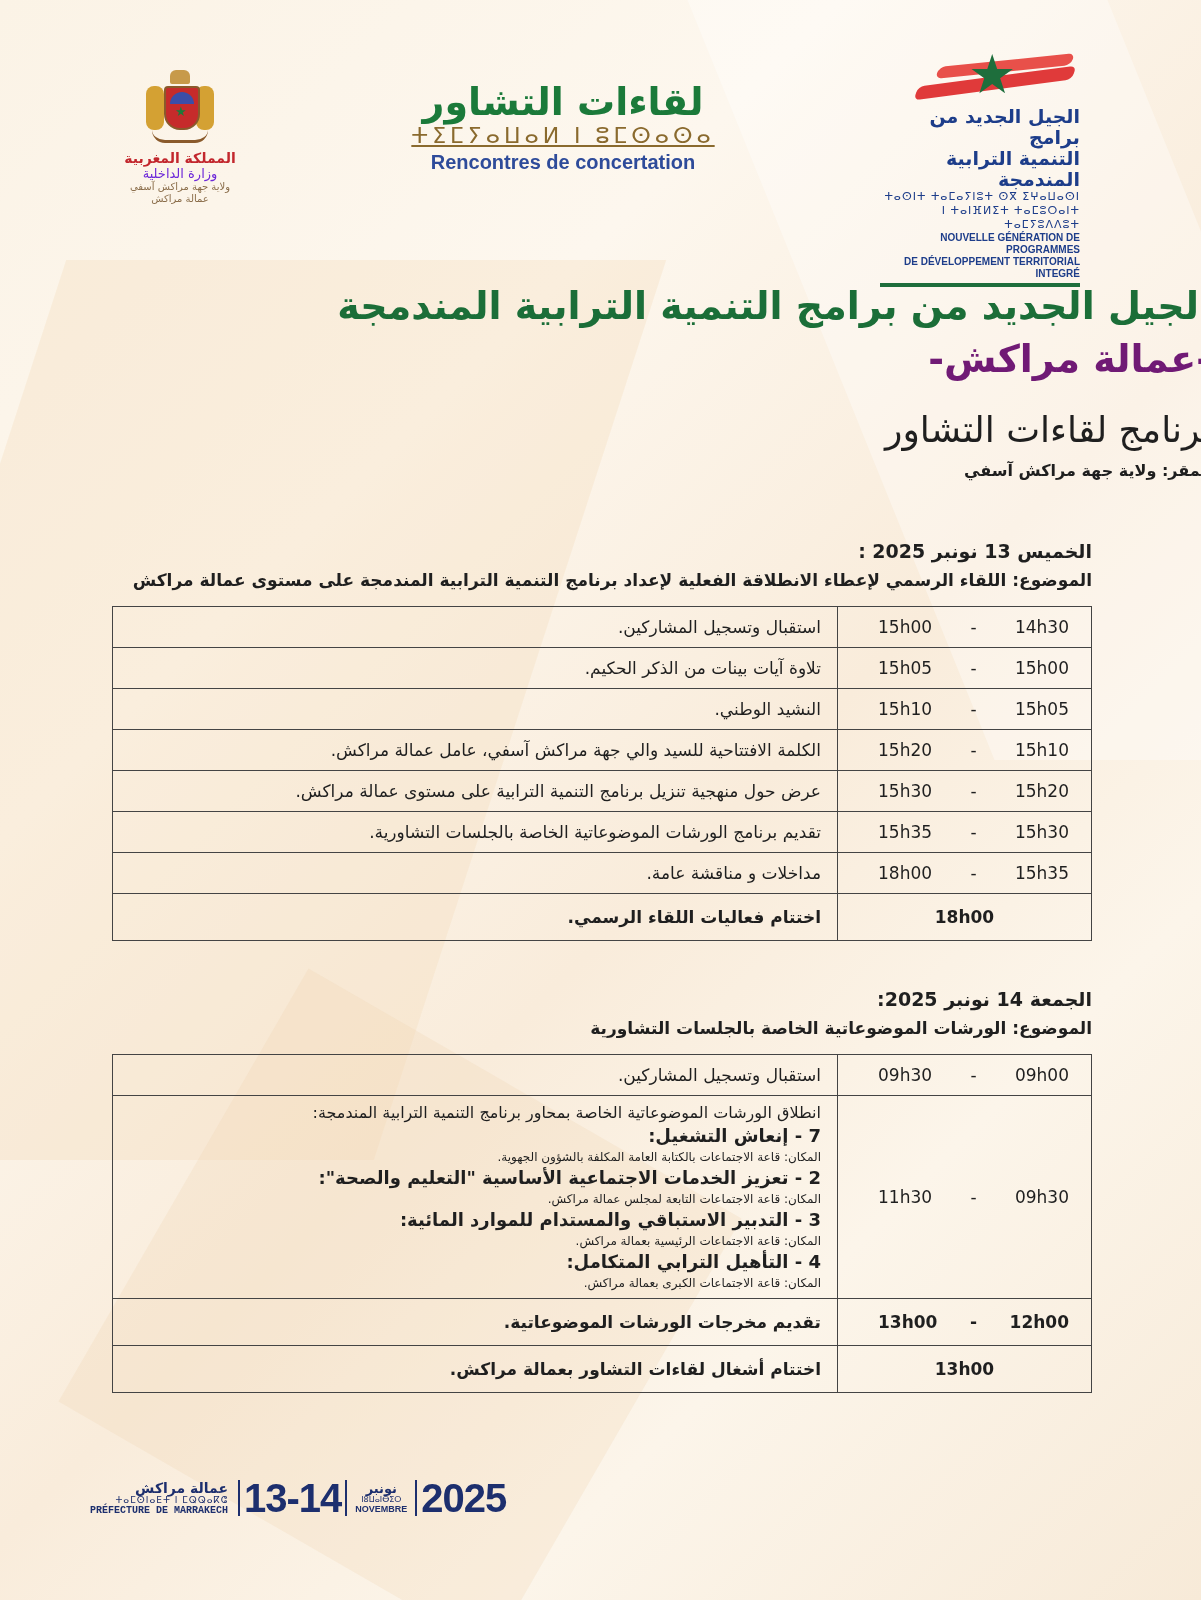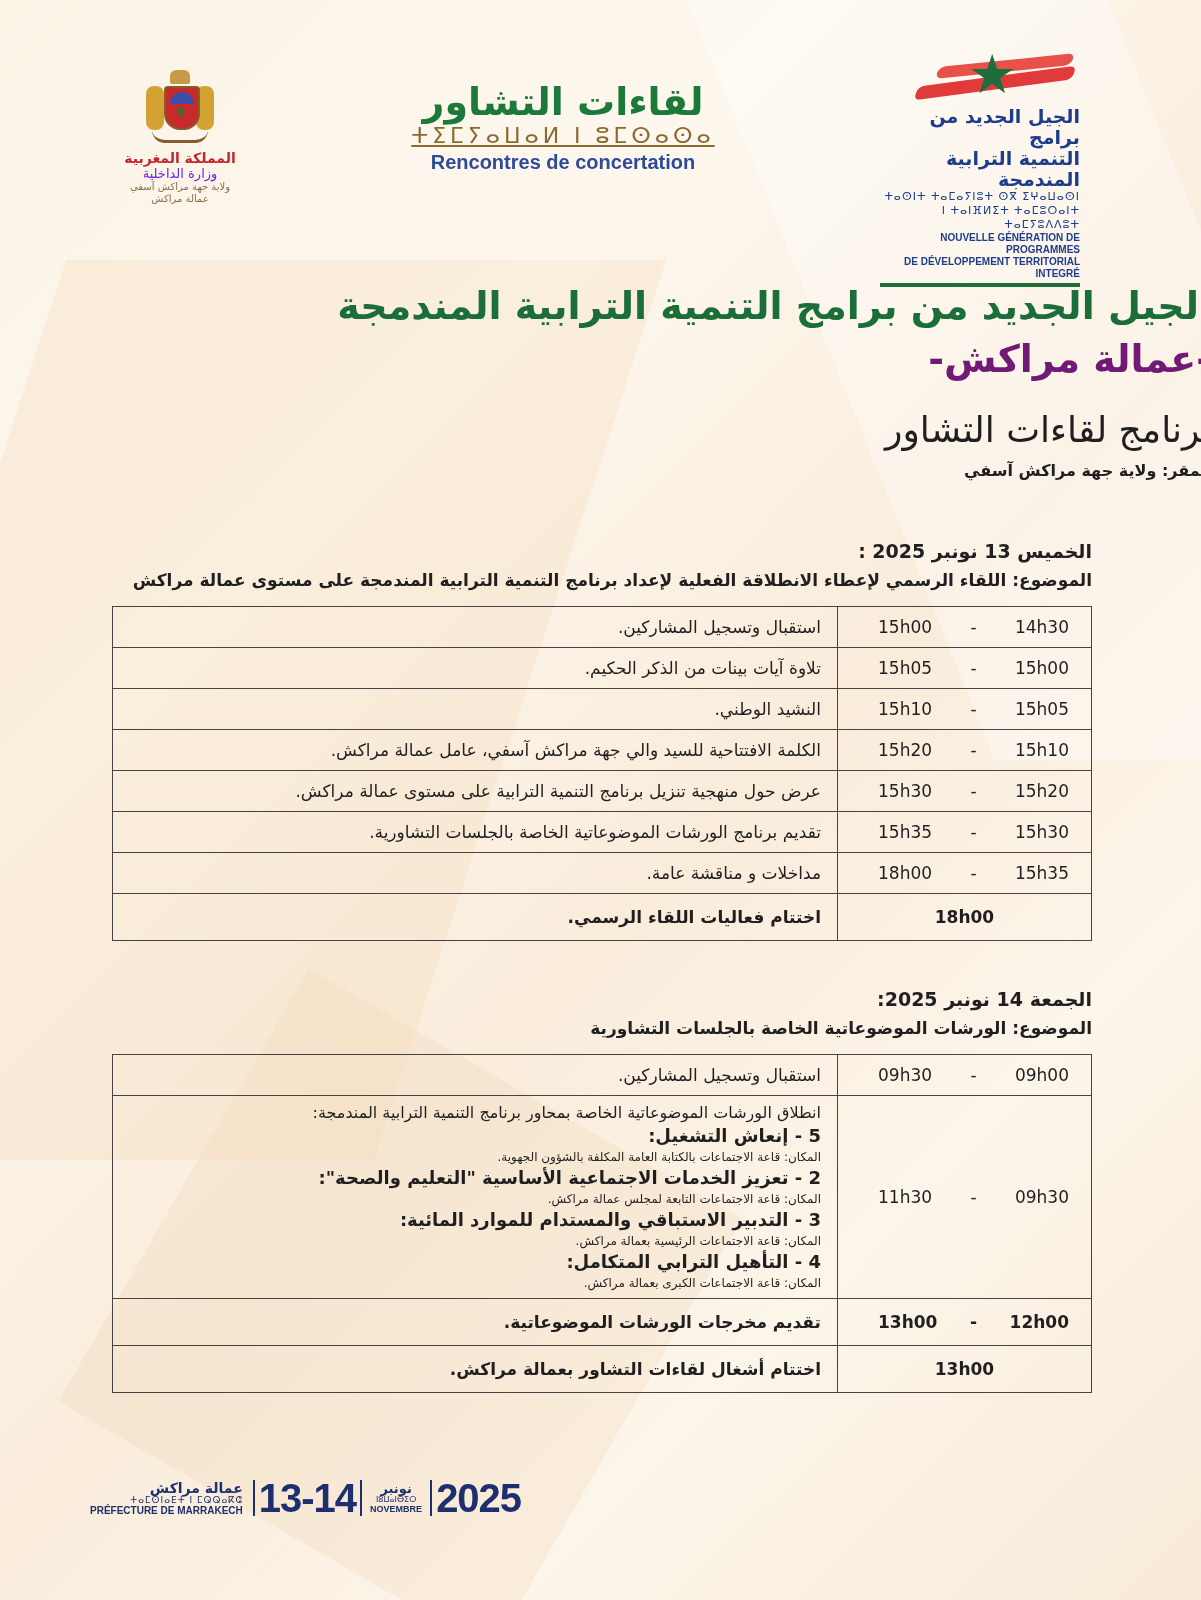--- a/index.html
+++ b/index.html
@@ -67,21 +67,21 @@
   .ws-intro { font-size:16px; line-height:22px; }
   .ws-title { font-size:18px; font-weight:bold; line-height:24px; }
   .ws-place { font-size:12px; line-height:18px;text-align:right; }
   .ws-cell { padding:6px 16px 6px 0 !important; }
 
   
   .footer { position:absolute; left:90px; top:1478px; display:flex; align-items:center; color:#1d2f6e; direction:ltr; }
   .f-pref { text-align:right; margin-right:6px; }
   .f-pref .ar { font-size:14px; font-weight:bold; line-height:14px; }
   .f-pref .tf { font-size:9px; line-height:10px; letter-spacing:1px; }
-  .f-pref .fr { font-size:10px; font-weight:bold; line-height:11px; font-family:Liberation Sans, sans-serif; }
+  .f-pref .fr { font-size:10px; font-weight:bold; line-height:11px; font-family:Liberation Mono, monospace; }
   .f-div { width:2px; height:36px; background:#1d2f6e; margin:0 4px; }
   .f-big { font-size:40px; font-weight:bold; font-family:"Liberation Sans", sans-serif; letter-spacing:-1px; line-height:40px; }
   .f-month { text-align:center; margin:0 4px; }
   .f-month .ar { font-size:13px; font-weight:bold; line-height:13px; }
   .f-month .tf { font-size:8px; line-height:9px; }
   .f-month .fr { font-size:9px; font-weight:bold; line-height:10px; font-family:"Liberation Sans", sans-serif; }
 </style>
 </head>
 <body>
 
@@ -235,21 +235,21 @@
       <td class="time">
             <div class="tw">
               <span>11h30</span>
               <span class="sep">-</span>
               <span>09h30</span>
             </div>
           </td>
       <td class="act ws-cell">
         <div class="ws-intro">انطلاق الورشات الموضوعاتية الخاصة بمحاور برنامج التنمية الترابية المندمجة:</div>
         <div id="ws-list">
-              <div class="ws-title">5 - إنعاش التشغيل:</div>
+              <div class="ws-title">7 - إنعاش التشغيل:</div>
               <div class="ws-place">المكان: قاعة الاجتماعات بالكتابة العامة المكلفة بالشؤون الجهوية.</div>
               <div class="ws-title">2 - تعزيز الخدمات الاجتماعية الأساسية "التعليم والصحة":</div>
               <div class="ws-place">المكان: قاعة الاجتماعات التابعة لمجلس عمالة مراكش.</div>
               <div class="ws-title">3 - التدبير الاستباقي والمستدام للموارد المائية:</div>
               <div class="ws-place">المكان: قاعة الاجتماعات الرئيسية بعمالة مراكش.</div>
               <div class="ws-title">4 - التأهيل الترابي المتكامل:</div>
               <div class="ws-place">المكان: قاعة الاجتماعات الكبرى بعمالة مراكش.</div>
             </div>
       </td>
     </tr>

